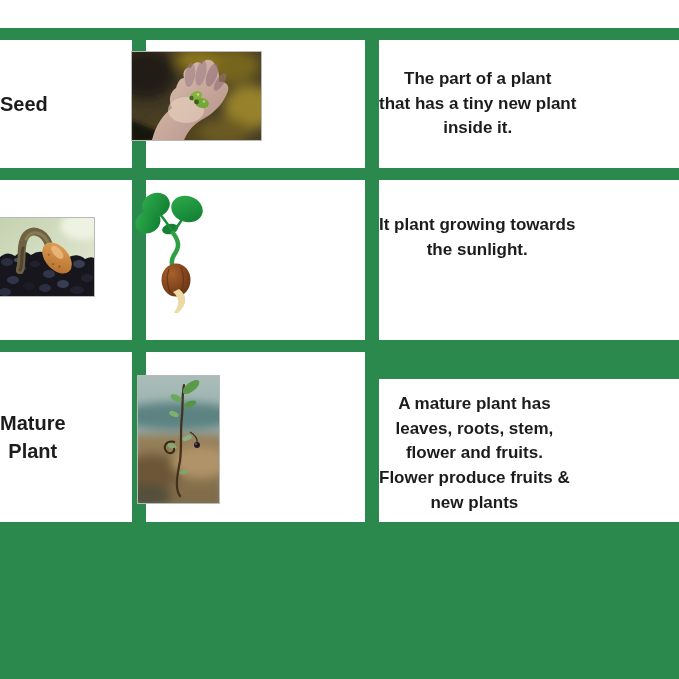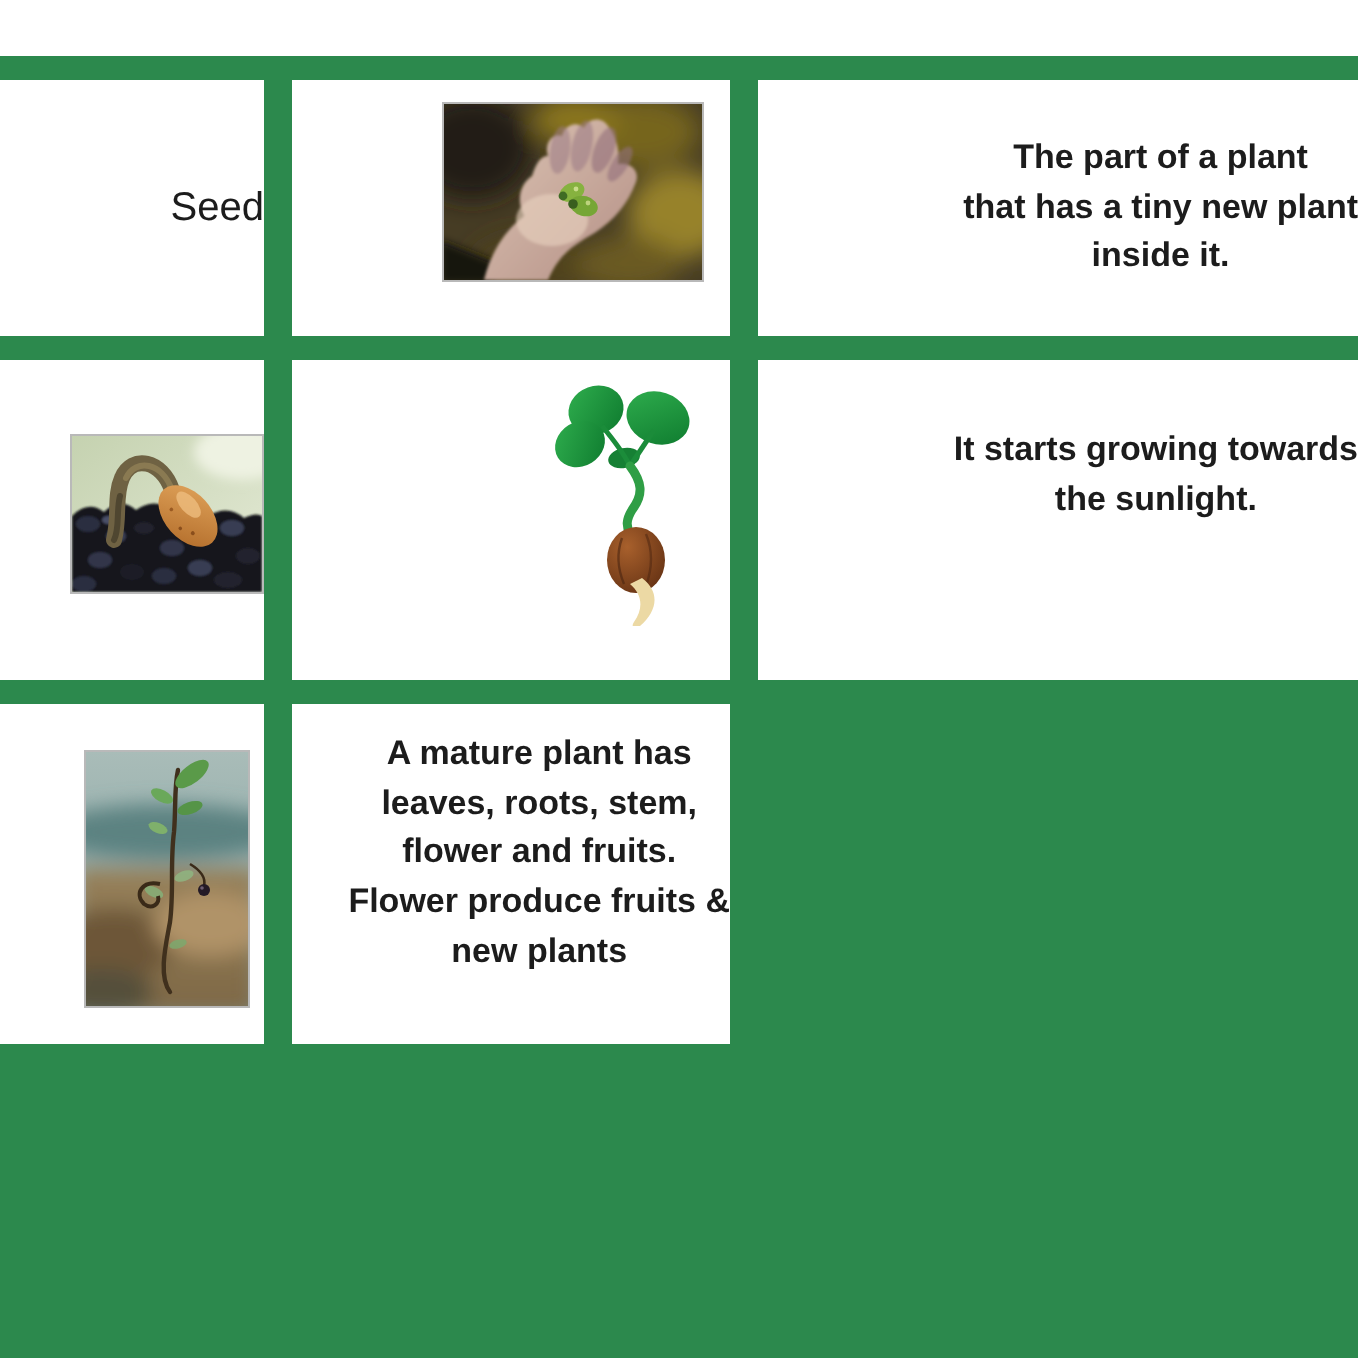--- a/index.html
+++ b/index.html
@@ -9,32 +9,32 @@
   }
   .grid{
     position:absolute;top:28px;left:0;width:679px;height:651px;
     background:#2c894d;
     display:grid;
     grid-template-columns:132px 219px 300px;
     grid-template-rows:128px 160px 170px 145px;
     column-gap:14px;row-gap:12px;
     padding-top:12px;box-sizing:border-box;
   }
-  .cell{background:#ffffff;display:flex;align-items:center;justify-content:flex-end;box-sizing:border-box;}
+  .cell{background:#ffffff;display:flex;align-items:center;justify-content:flex-start;box-sizing:border-box;}
   .label{
-    font-size:20px;font-weight:400;color:#1c1c1c;text-align:center;
+    font-size:20px;font-weight:700;color:#1c1c1c;text-align:center;
     line-height:1.4;white-space:pre-line;
   }
   .desc{
     font-size:17px;font-weight:700;color:#1c1c1c;text-align:center;
     line-height:1.45;white-space:pre-line;
   }
   .cell-label-germination{padding-bottom:44px;}
   .cell-desc-seedling{align-items:flex-start;padding-top:33px;}
-  .cell-desc-mature{align-items:flex-start;padding-top:13px;}
+  .cell-desc-mature{align-items:flex-start;padding-top:13px;margin-top:27px;}
   .photo{display:block;}
   .photo-border{outline:1px solid #b9b9b9;}
   .img-seed{transform:translate(-14px,-8px);}
   .img-germination{transform:translate(-1px,-3px);}
   .img-seedling{transform:translate(-17px,-12px);}
   .img-mature{transform:translate(-8px,2px);}
 </style>
 </head>
 <body>
 
@@ -174,24 +174,28 @@
         <path d="M44,50 C50,58 51,64 45,72 C42,77 42,80 44,84" stroke="#2f9e45" stroke-width="4.5" fill="none" stroke-linecap="round"></path>
         <g>
           <ellipse cx="47" cy="97" rx="14.5" ry="16.5" fill="url(#seedb)"></ellipse>
           <path d="M40,86 Q36,97 41,109" stroke="#4a2410" stroke-width="1.2" fill="none" opacity="0.6"></path>
           <path d="M52,84 Q57,96 52,110" stroke="#4a2410" stroke-width="1.2" fill="none" opacity="0.5"></path>
         </g>
         <path d="M50,106 C59,113 58,122 49,130 C47,132 44,131 46,128 C51,121 50,114 44,109 Z" fill="#ecd9a4"></path>
       </svg>
     </div>
     <div class="cell cell-desc-seedling">
-      <div class="desc">It starts growing towards
+      <div class="desc">It plant growing towards
 the sunlight.</div>
     </div>
 
+    <div class="cell">
+      <div class="label">Mature
+Plant</div>
+    </div>
     <div class="cell">
       <svg class="photo photo-border img-mature" role="img" viewBox="0 0 81 127" width="81" height="127" aria-label="A young plant with leaves growing outdoors">
         <defs>
           <linearGradient id="sky" x1="0" y1="0" x2="0" y2="1">
             <stop offset="0" stop-color="#a9bcb8"></stop>
               <stop offset="1" stop-color="#7fa0a0"></stop>
           </linearGradient>
           <linearGradient id="field" x1="0" y1="0" x2="0" y2="1">
             <stop offset="0" stop-color="#97815a"></stop>
               <stop offset="1" stop-color="#7d6745"></stop>

